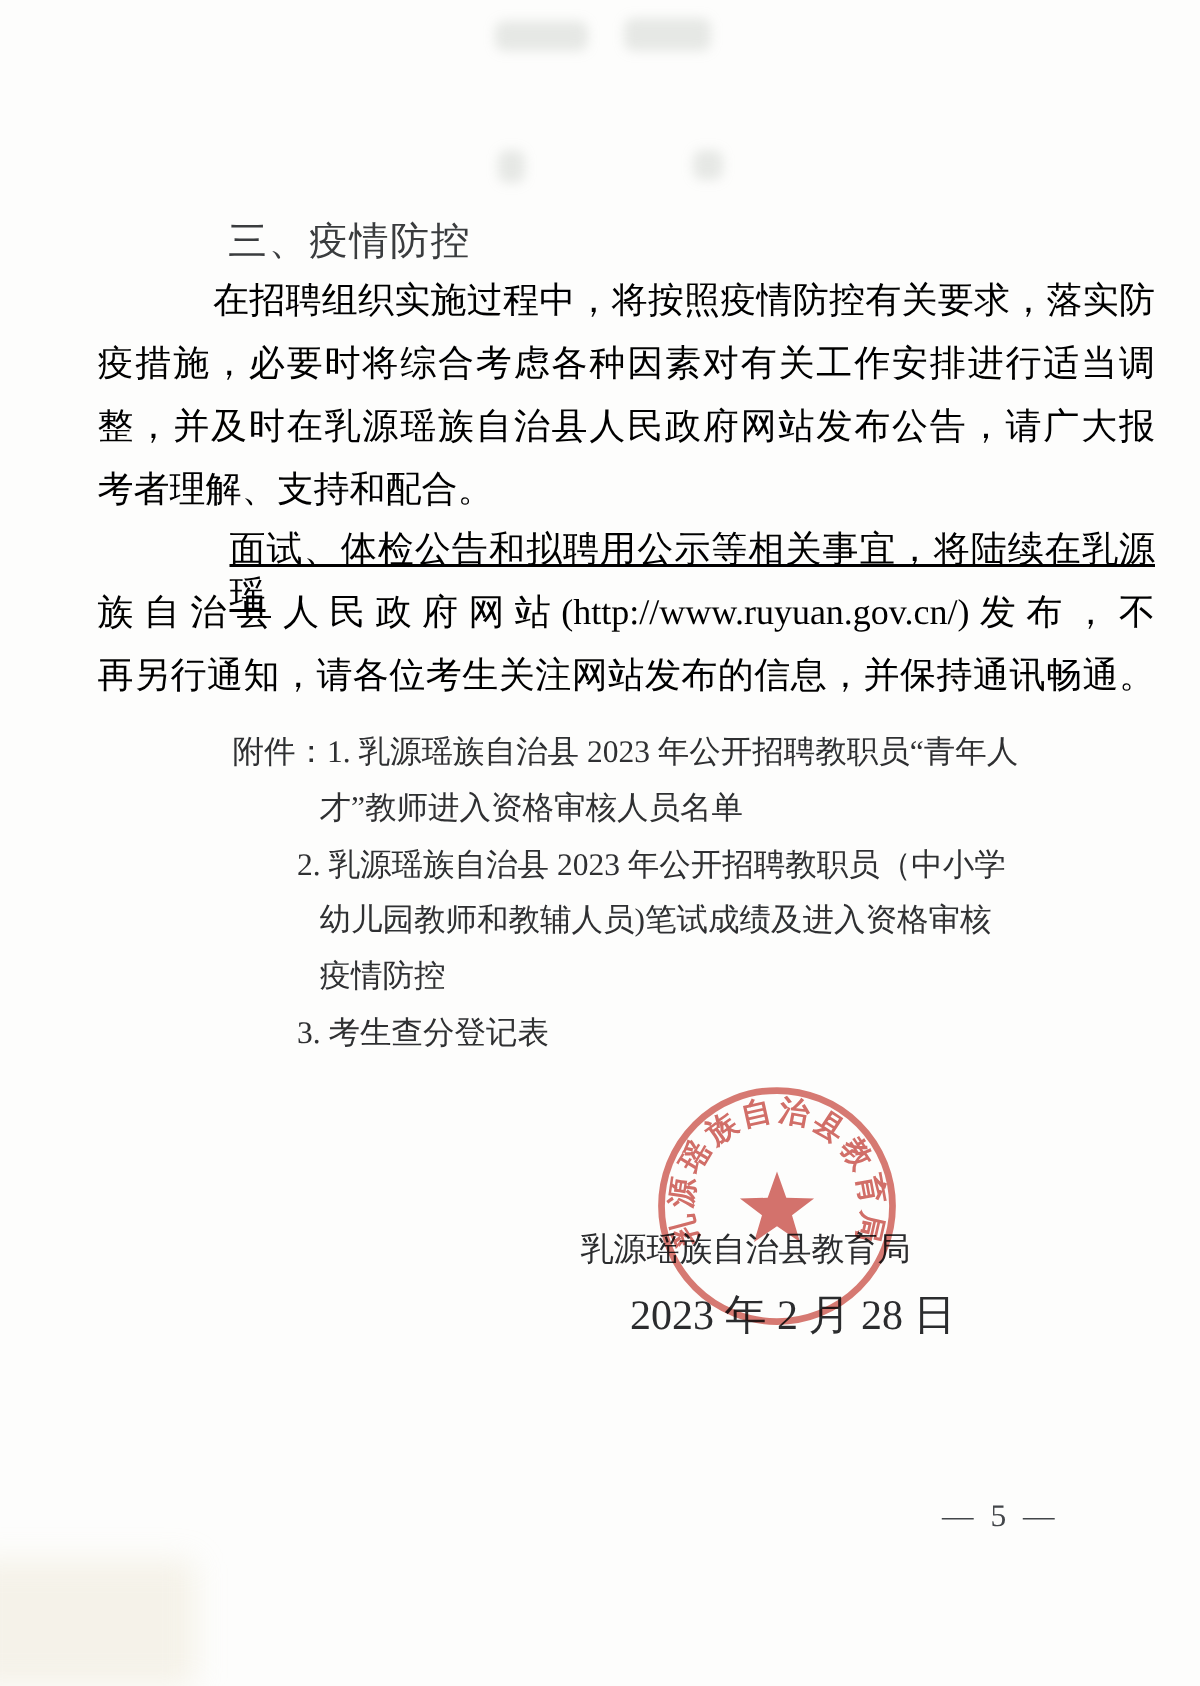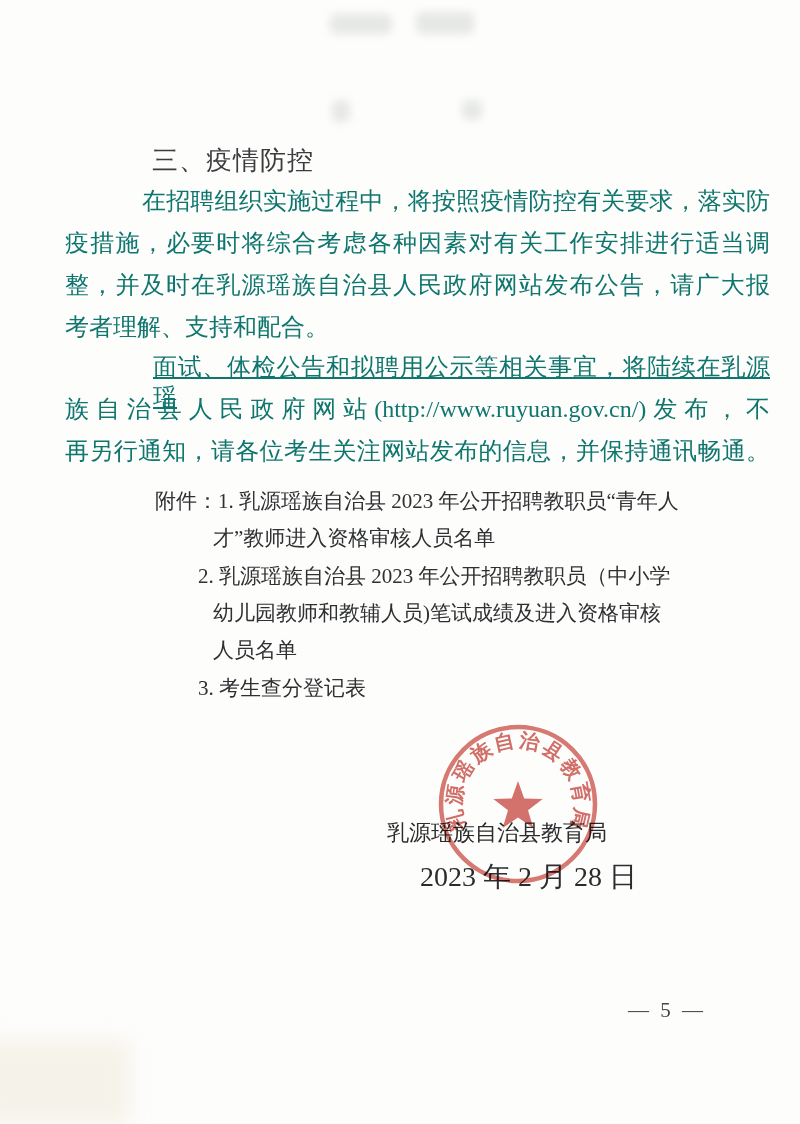--- a/index.html
+++ b/index.html
@@ -41,21 +41,21 @@
 
   .bline {
     position: absolute;
     left: 65px;
     width: 705px;
     font-size: 24px;
     line-height: 30px;
     text-align: justify;
     text-align-last: justify;
     text-justify: inter-character;
-    color: #0f766e;
+    color: #000000;
   }
   .bline.indent { padding-left: 77px; width: 628px; }
   .bline.indent2 { padding-left: 88px; width: 617px; text-decoration: underline; }
   .bline.plain { text-align: left; text-align-last: left; white-space: nowrap; }
 
   .aline {
     position: absolute;
     font-size: 21px;
     line-height: 28px;
     white-space: nowrap;
@@ -110,21 +110,21 @@
   <div class="bline plain" style="top:312px">考者理解、支持和配合。</div>
 
   <div class="bline indent2" style="top:352px">面试、体检公告和拟聘用公示等相关事宜，将陆续在乳源瑶</div>
   <div class="bline" style="top:394px">族自治县人民政府网站(http://www.ruyuan.gov.cn/)发布，不</div>
   <div class="bline" style="top:436px">再另行通知，请各位考生关注网站发布的信息，并保持通讯畅通。</div>
 
   <div class="aline" style="left:155px; top:487px">附件：1. 乳源瑶族自治县 2023 年公开招聘教职员“青年人</div>
   <div class="aline" style="left:213px; top:524px">才”教师进入资格审核人员名单</div>
   <div class="aline" style="left:198px; top:562px">2. 乳源瑶族自治县 2023 年公开招聘教职员（中小学</div>
   <div class="aline" style="left:213px; top:599px">幼儿园教师和教辅人员)笔试成绩及进入资格审核</div>
-  <div class="aline" style="left:213px; top:636px">人员名单</div>
+  <div class="aline" style="left:213px; top:636px">疫情防控</div>
   <div class="aline" style="left:198px; top:674px">3. 考生查分登记表</div>
 
   <div class="sig" style="left:387px; top:818px">乳源瑶族自治县教育局</div>
   <div class="sig date" style="left:420px; top:858px">2023 年 2 月 28 日</div>
 
   <svg class="seal" viewBox="0 0 170 170" xmlns="http://www.w3.org/2000/svg">
     <defs>
       <path id="sealArc" d="M 33.3 109.1 A 57 57 0 1 1 136.7 109.1" fill="none"></path>
     </defs>
     <circle cx="85" cy="85" r="77" fill="none" stroke="#c8463c" stroke-width="4.5" opacity="0.85"></circle>

